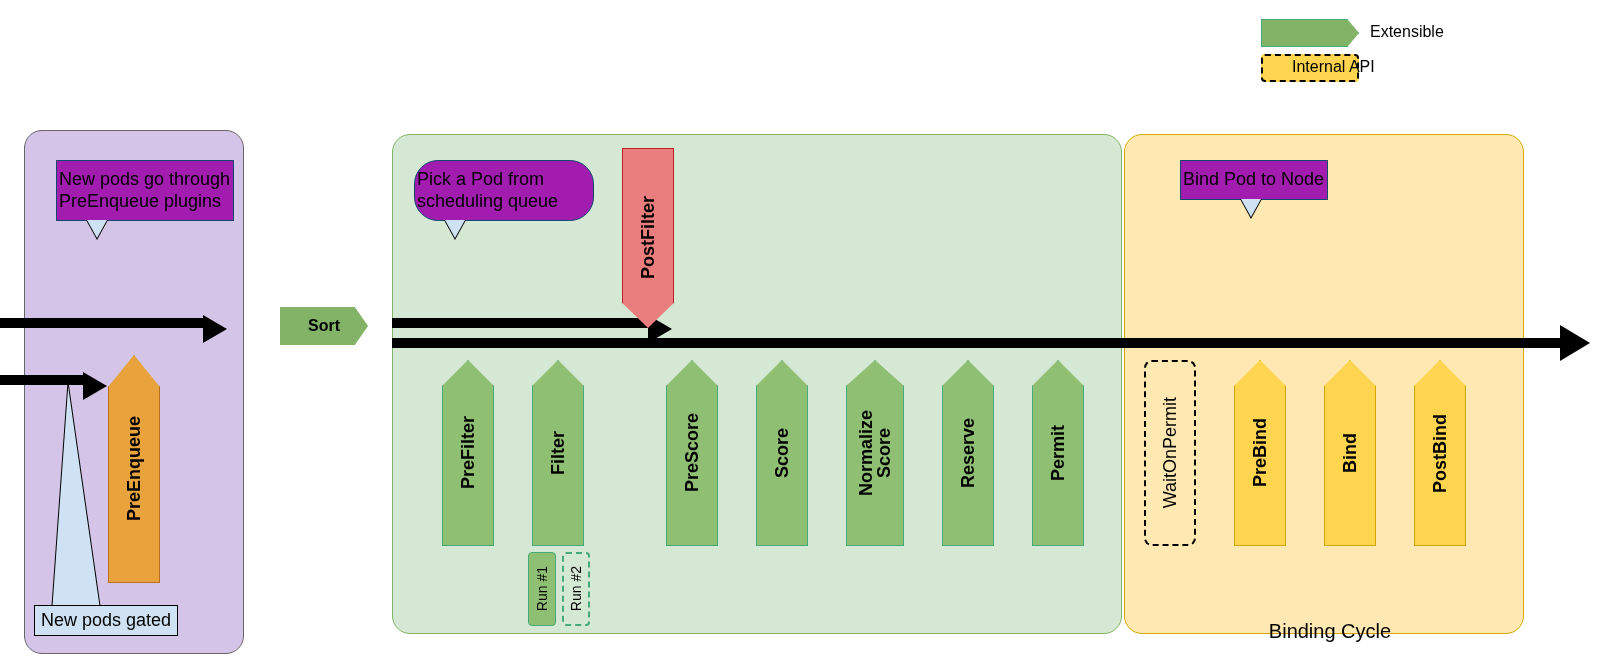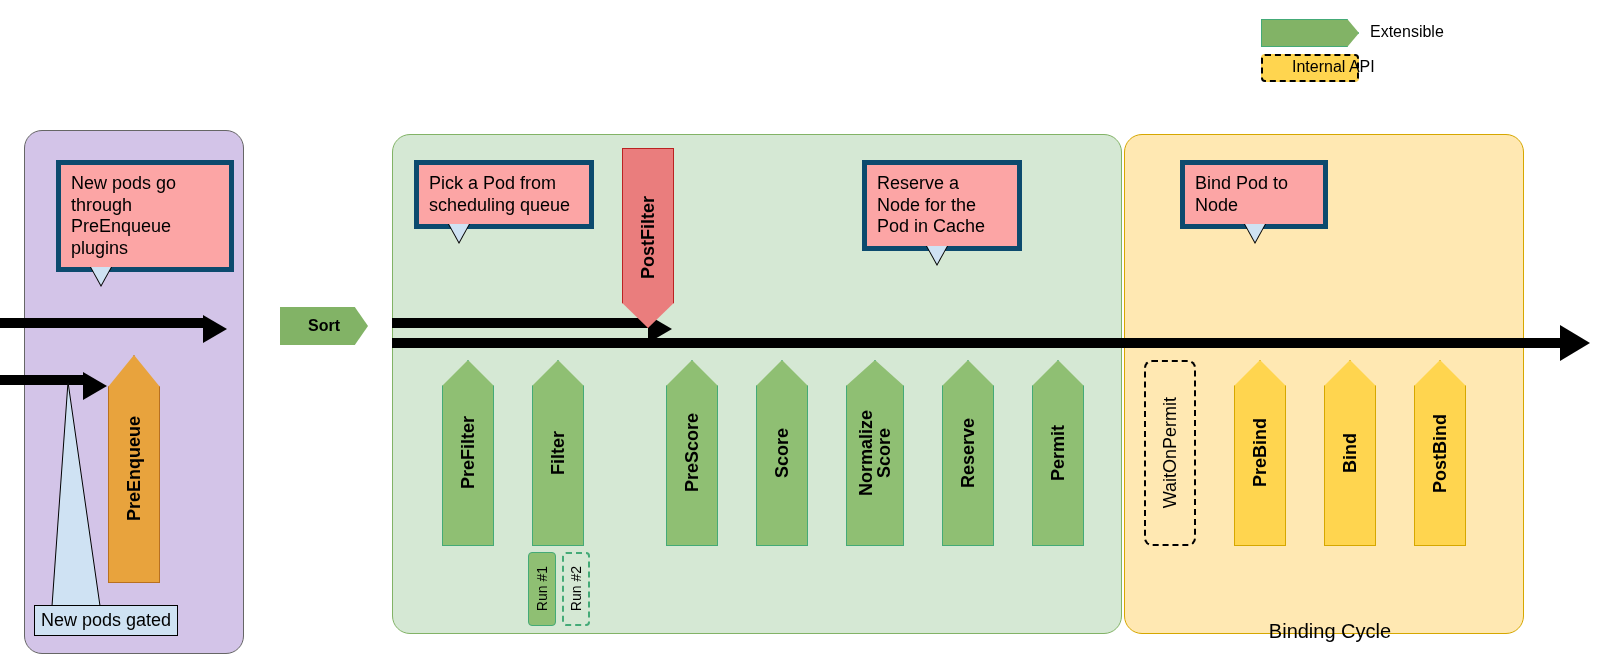--- a/index.html
+++ b/index.html
@@ -25,23 +25,23 @@
     border-radius: 18px;
     border: 1px solid #666;
   }
   .panel-purple { background: #d3c4e8; }
   .panel-green  { background: #d5e8d4; border-color:#82b366; }
   .panel-yellow { background: #ffe8b2; border-color:#d6a700; }
 
   
   .callout {
     position: absolute;
-    background: #fca5a5;
-    border: 5px solid #0c4a6e;
-    padding: 8px 10px;
+    background: #a21caf;
+    border: 1px solid #0c4a6e;
+    padding: 8px 2px;
     font-size: 18px;
     line-height: 1.2;
   }
   .callout::after, .callout::before {
     content:'';
     position:absolute;
     width:0; height:0;
   }
   
   .callout.down::after {
@@ -204,27 +204,26 @@
 
 <svg style="position:absolute; left:50px; top:382px; width:60px; height:224px;">
   <polygon points="18,0 50,224 2,224" fill="#cfe2f3" stroke="#000" stroke-width="1"></polygon>
 </svg>
 <div class="callout-plain" style="left:34px; top:605px;">New pods gated</div>
 
 <div class="harrow" style="left:280px; top:307px; width:88px; height:38px;justify-content:center;">
   <span>Sort</span>
 </div>
 
-<div class="callout down" style="left:414px; top:160px; width:180px;">Pick a Pod from scheduling queue</div>
+<div class="callout down" style="left:414px; top:160px; width:180px;border-radius:24px;">Pick a Pod from scheduling queue</div>
 
 <div class="ext down ext-red" style="left:622px; top:148px; width:52px; height:180px;">
   <span>PostFilter</span>
 </div>
 
-<div class="callout down2" style="left:862px; top:160px; width:160px;">Reserve a Node for the Pod in Cache</div>
 
 <div class="ext up ext-green soft" style="left:442px; top:360px; width:52px; height:186px;">
   <span>PreFilter</span>
 </div>
 <div class="ext up ext-green soft" style="left:532px; top:360px; width:52px; height:186px;">
   <span>Filter</span>
 </div>
 <div class="ext up ext-green soft" style="left:666px; top:360px; width:52px; height:186px;">
   <span>PreScore</span>
 </div>

